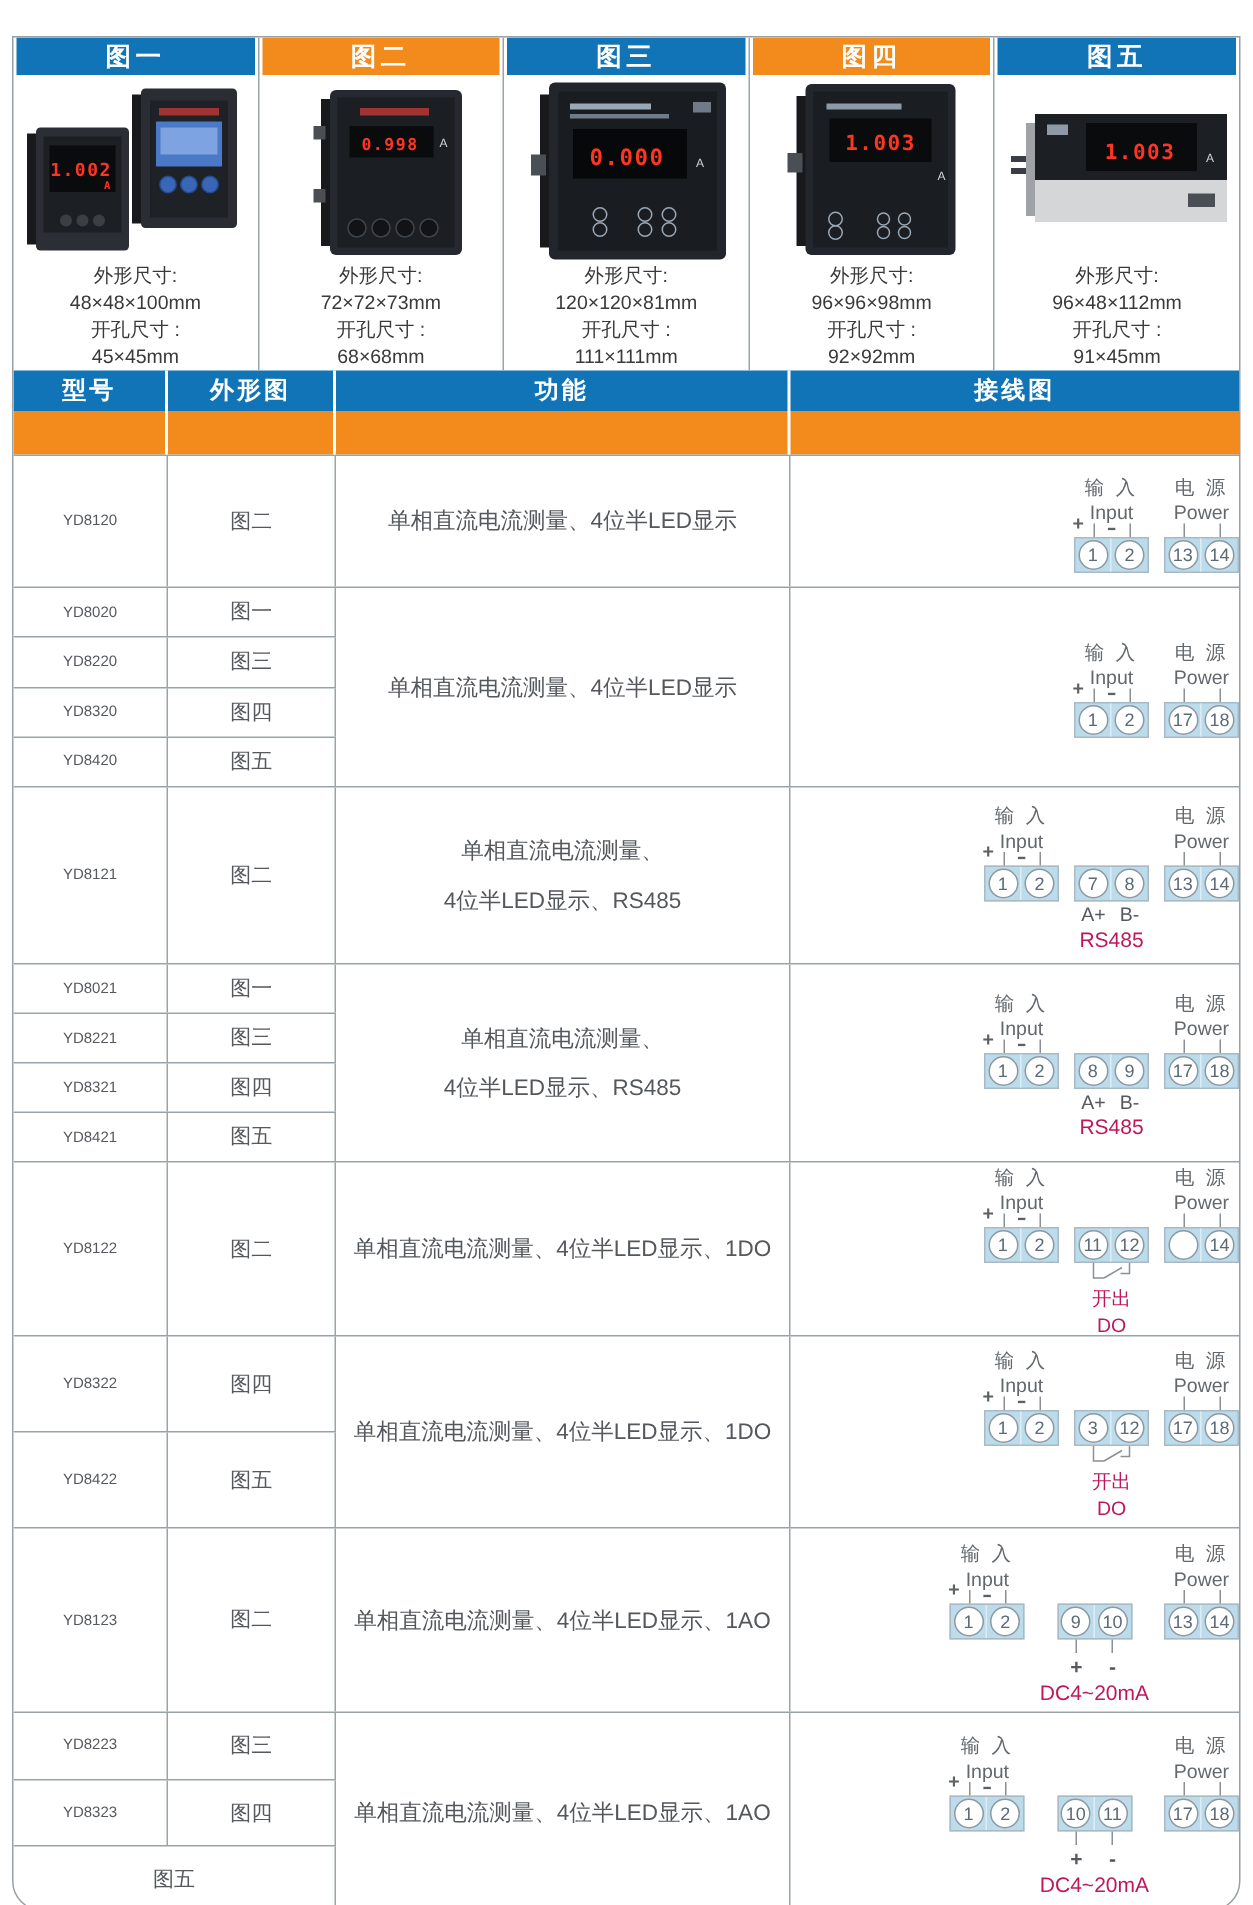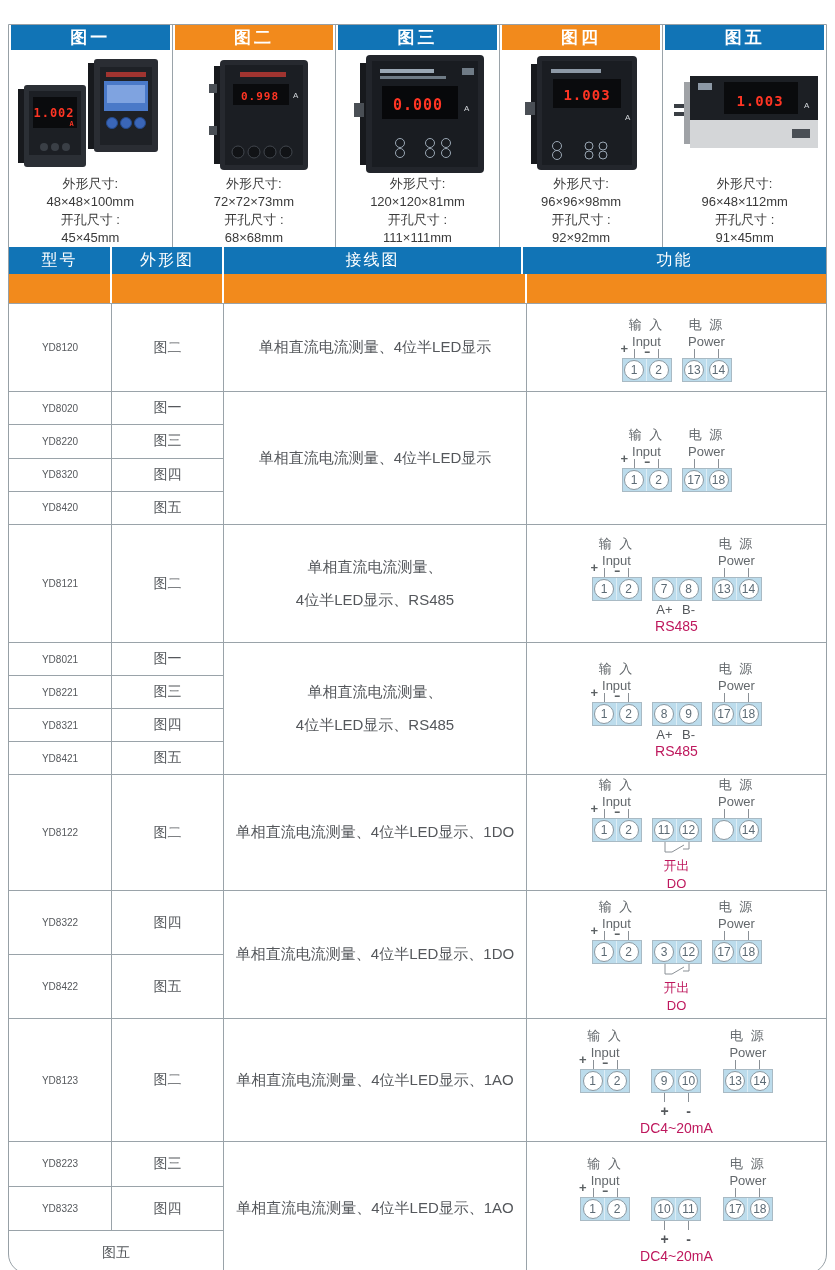--- a/index.html
+++ b/index.html
@@ -19,21 +19,21 @@
   .fig-head.orange{background:#f28a1c;}
   .fig-body{flex:1;display:flex;flex-direction:column;align-items:center;padding-top:4px;}
   .fig-img{height:120px;display:flex;align-items:center;justify-content:center;}
   .fig-dims{text-align:center;font-size:13px;color:#3a3a3a;line-height:18px;margin-top:1px;}
 
   .led{font-family:"DejaVu Sans Mono",monospace;font-weight:bold;fill:#ff3524;text-anchor:middle;letter-spacing:1px;}
   .unitw{fill:#d2d6da;font-size:8px;}
 
   
   .thead{display:flex;height:27px;background:#1174b6;}
-  .th{display:flex;align-items:center;justify-content:center;color:#fff;font-weight:normal;
+  .th{display:flex;align-items:center;justify-content:center;color:#fff;font-weight:bold;
       font-size:16px;letter-spacing:2px;border-right:2px solid #fff;}
   .th:last-child{border-right:none;}
   .w-model{width:103px;}
   .w-fig{width:112px;}
   .w-func{width:303px;}
   .w-wire{flex:1;}
 
   .orange-strip{display:flex;height:29px;background:#f28a1c;}
   .os-cell{border-right:2px solid #fff;}
   .os-cell:last-child{border-right:none;}
@@ -42,21 +42,21 @@
   .group{display:flex;border-top:1px solid #9aa3a9;}
   .col-models{width:215px;display:flex;flex-direction:column;}
   .subrow{flex:1;display:flex;border-top:1px solid #9aa3a9;}
   .subrow:first-child{border-top:none;}
   .cell{display:flex;align-items:center;justify-content:center;color:#55585c;}
   .cell-model{width:103px;border-right:1px solid #9aa3a9;font-size:10px;}
   .cell-fig{flex:1;border-right:1px solid #9aa3a9;font-size:14px;}
   .col-func{width:303px;border-right:1px solid #9aa3a9;display:flex;flex-direction:column;
             align-items:center;justify-content:center;color:#54575b;font-size:15px;text-align:center;}
   .func-line + .func-line{margin-top:14px;}
-  .col-wire{flex:1;display:flex;align-items:center;justify-content:center;}
+  .col-wire{flex:1;display:flex;align-items:center;justify-content:flex-end;}
 
   
   .wd{display:flex;align-items:flex-start;gap:10px;}
   .wd-block{display:flex;flex-direction:column;align-items:center;}
   .wd-head{height:44px;display:flex;flex-direction:column;justify-content:flex-end;align-items:center;}
   .wd-cn{font-size:13px;color:#63686c;letter-spacing:2px;white-space:nowrap;}
   .wd-en{font-size:13px;color:#63686c;white-space:nowrap;}
   .wd-ticks{display:flex;height:9px;}
   .wd-tickcell{width:24px;height:9px;position:relative;}
   .tickline{width:1px;height:9px;background:#8a9096;margin:0 auto;}
@@ -235,22 +235,22 @@
           <div>91×45mm</div>
         </div>
       </div>
     </div>
 
   </div>
 
   <div class="thead">
     <div class="th w-model">型号</div>
     <div class="th w-fig">外形图</div>
+    <div class="th w-func">功能</div>
     <div class="th w-wire">接线图</div>
-    <div class="th w-func">功能</div>
   </div>
 
   <div class="orange-strip">
     <div class="os-cell w-model"></div>
     <div class="os-cell w-fig"></div>
     <div class="os-cell w-func"></div>
     <div class="os-cell w-wire"></div>
   </div>
 
   <div id="table-body">

